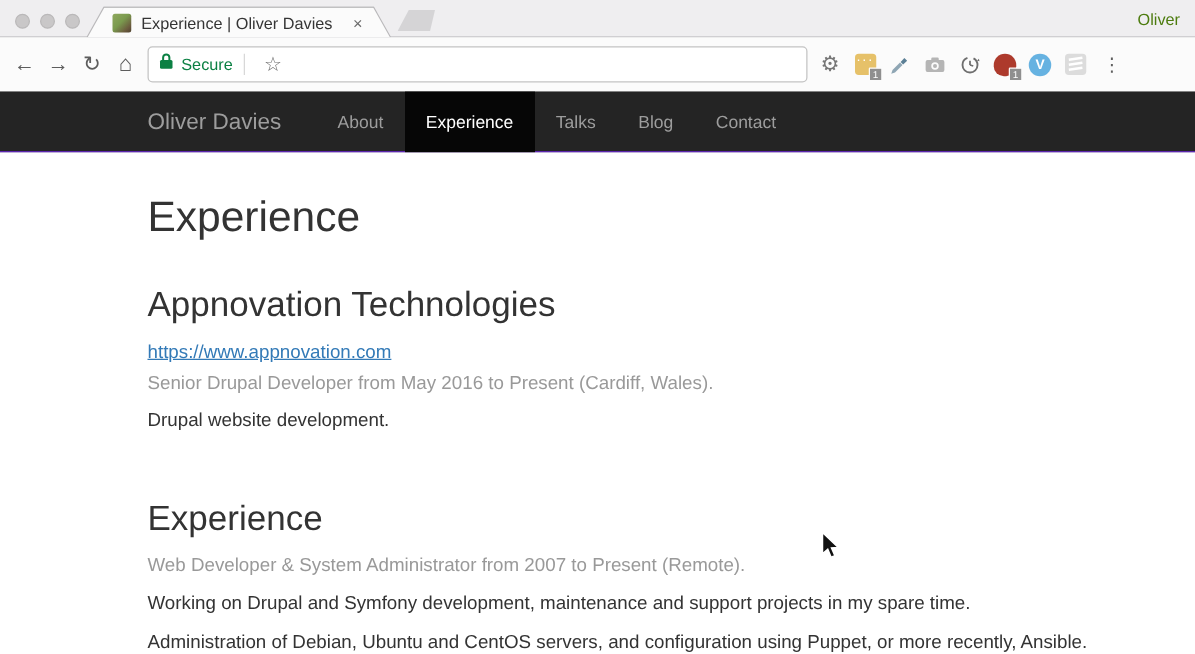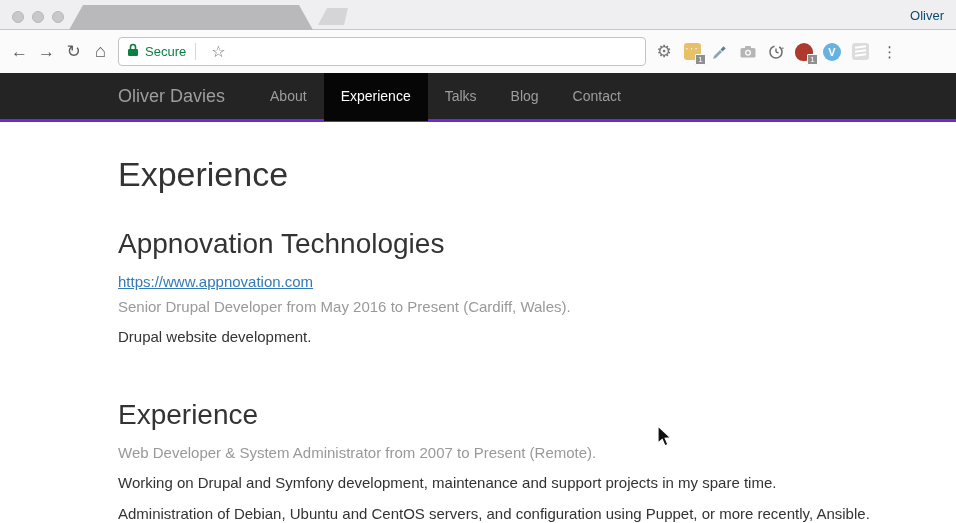--- a/index.html
+++ b/index.html
@@ -16,21 +16,21 @@
     clip-path: polygon(0 100%, 14px 0, 230px 0, 100% 100%); }
   .tab { position: absolute; left: 70px; top: 6px; width: 242px; height: 24px; background: #fbfbfb;
     clip-path: polygon(0 100%, 13.5px 0, 228.5px 0, 100% 100%);
     display: flex; align-items: center; padding: 0 22px 0 20px; }
   .favicon { width: 15px; height: 15px; border-radius: 2px; flex: none;
     background: linear-gradient(135deg, #8fa85e 0%, #7a9a4e 45%, #6b5b3e 80%, #4e4330 100%); }
   .tab-title { flex: 1; margin-left: 8px; font-size: 13px; color: #353535; white-space: nowrap; overflow: hidden; }
   .tab-close { flex: none; font-size: 13px; color: #6b6b6b; line-height: 1; cursor: default; }
   .newtab { position: absolute; left: 318px; top: 8px; width: 30px; height: 17px; background: #d5d4d6;
     clip-path: polygon(9px 0, 100% 0, calc(100% - 4px) 100%, 0 100%); }
-  .profile { position: absolute; right: 12px; top: 8px; font-size: 13px; color: #0c4a6e; }
+  .profile { position: absolute; right: 12px; top: 8px; font-size: 13px; color: #4d7c0f; }
 
   
   .toolbar { position: relative; width: 100%; height: 43px; background: #fbfbfb;
     display: flex; align-items: center; padding: 0 8px 0 6px; }
   .navbtn { width: 27px; text-align: center; font-size: 17px; color: #5d5d5d; flex: none; cursor: default; }
   .navbtn.home { font-size: 18px; }
   .omnibox { flex: none; width: 528px; height: 29px; margin-left: 4px; background: #fff;
     border: 1px solid #c3c3c3; border-radius: 4px; display: flex; align-items: center; padding: 0 8px; }
   .lock-icon { flex: none; margin-right: 6px; display: inline-block; }
   .secure { font-size: 13px; color: #0b8043; flex: none; }
@@ -52,22 +52,22 @@
     font-size: 11px; line-height: 10px; text-align: center; letter-spacing: 1px; }
   .red-ball { width: 18px; height: 18px; border-radius: 50% 50% 45% 45%; background: #ad3a2c; }
   .vimium { width: 18px; height: 18px; border-radius: 50%; background: #66b2e1; color: #fff;
     font-size: 11px; font-weight: bold; text-align: center; line-height: 18px; }
   .todoist { width: 17px; height: 17px; border-radius: 3px; background: #dcdcdc; position: relative; }
   .todoist i { position: absolute; left: 3px; height: 2px; width: 11px; background: #fff; transform: rotate(-8deg); }
   .todoist i:nth-child(1){ top: 3px; } .todoist i:nth-child(2){ top: 7px; } .todoist i:nth-child(3){ top: 11px; }
   .menu-dots { font-size: 15px; color: #5f5f5f; letter-spacing: 0; margin-left: 3px; }
 
   
-  .sitenav { width: 100%; height: 49px; background: #242424; display: flex; align-items: center;
-    padding-left: 118px; border-bottom: 3px solid #6d28d9; }
+  .sitenav { width: 100%; height: 49px; background: #242424; display: flex; align-items: flex-start;
+    padding-left: 118px; border-bottom: 1px solid #6d28d9; }
   .brand { font-size: 18px; color: #9d9d9d; line-height: 49px; margin-right: 28px; cursor: default; }
   .navitem { font-size: 14px; color: #9d9d9d; line-height: 49px; padding: 0 17px; text-decoration: none; cursor: default; }
   .navitem.active { background: #060606; color: #ffffff; }
 
   
   .page { position: relative; width: 100%; height: 401px; background: #fff; color: #333;
     padding: 33px 70px 0 118px; }
   .page h1 { font-size: 34px; font-weight: 500; color: #333; margin-bottom: 34px; }
   .page h2 { font-size: 28px; font-weight: 500; color: #333; margin-bottom: 13px; }
   .section { margin-bottom: 54px; }
@@ -86,20 +86,25 @@
 
 <div class="app">
 
   <div class="titlebar">
     <div class="traffic">
       <span class="light"></span>
       <span class="light"></span>
       <span class="light"></span>
     </div>
     <div class="tab-shadow"></div>
+    <div class="tab">
+      <span class="favicon"></span>
+      <span class="tab-title">Experience | Oliver Davies</span>
+      <span class="tab-close">×</span>
+    </div>
     <div class="newtab"></div>
     <span class="profile">Oliver</span>
   </div>
 
   <div class="toolbar">
     <span class="navbtn">←</span>
     <span class="navbtn">→</span>
     <span class="navbtn">↻</span>
     <span class="navbtn home">⌂</span>
 

